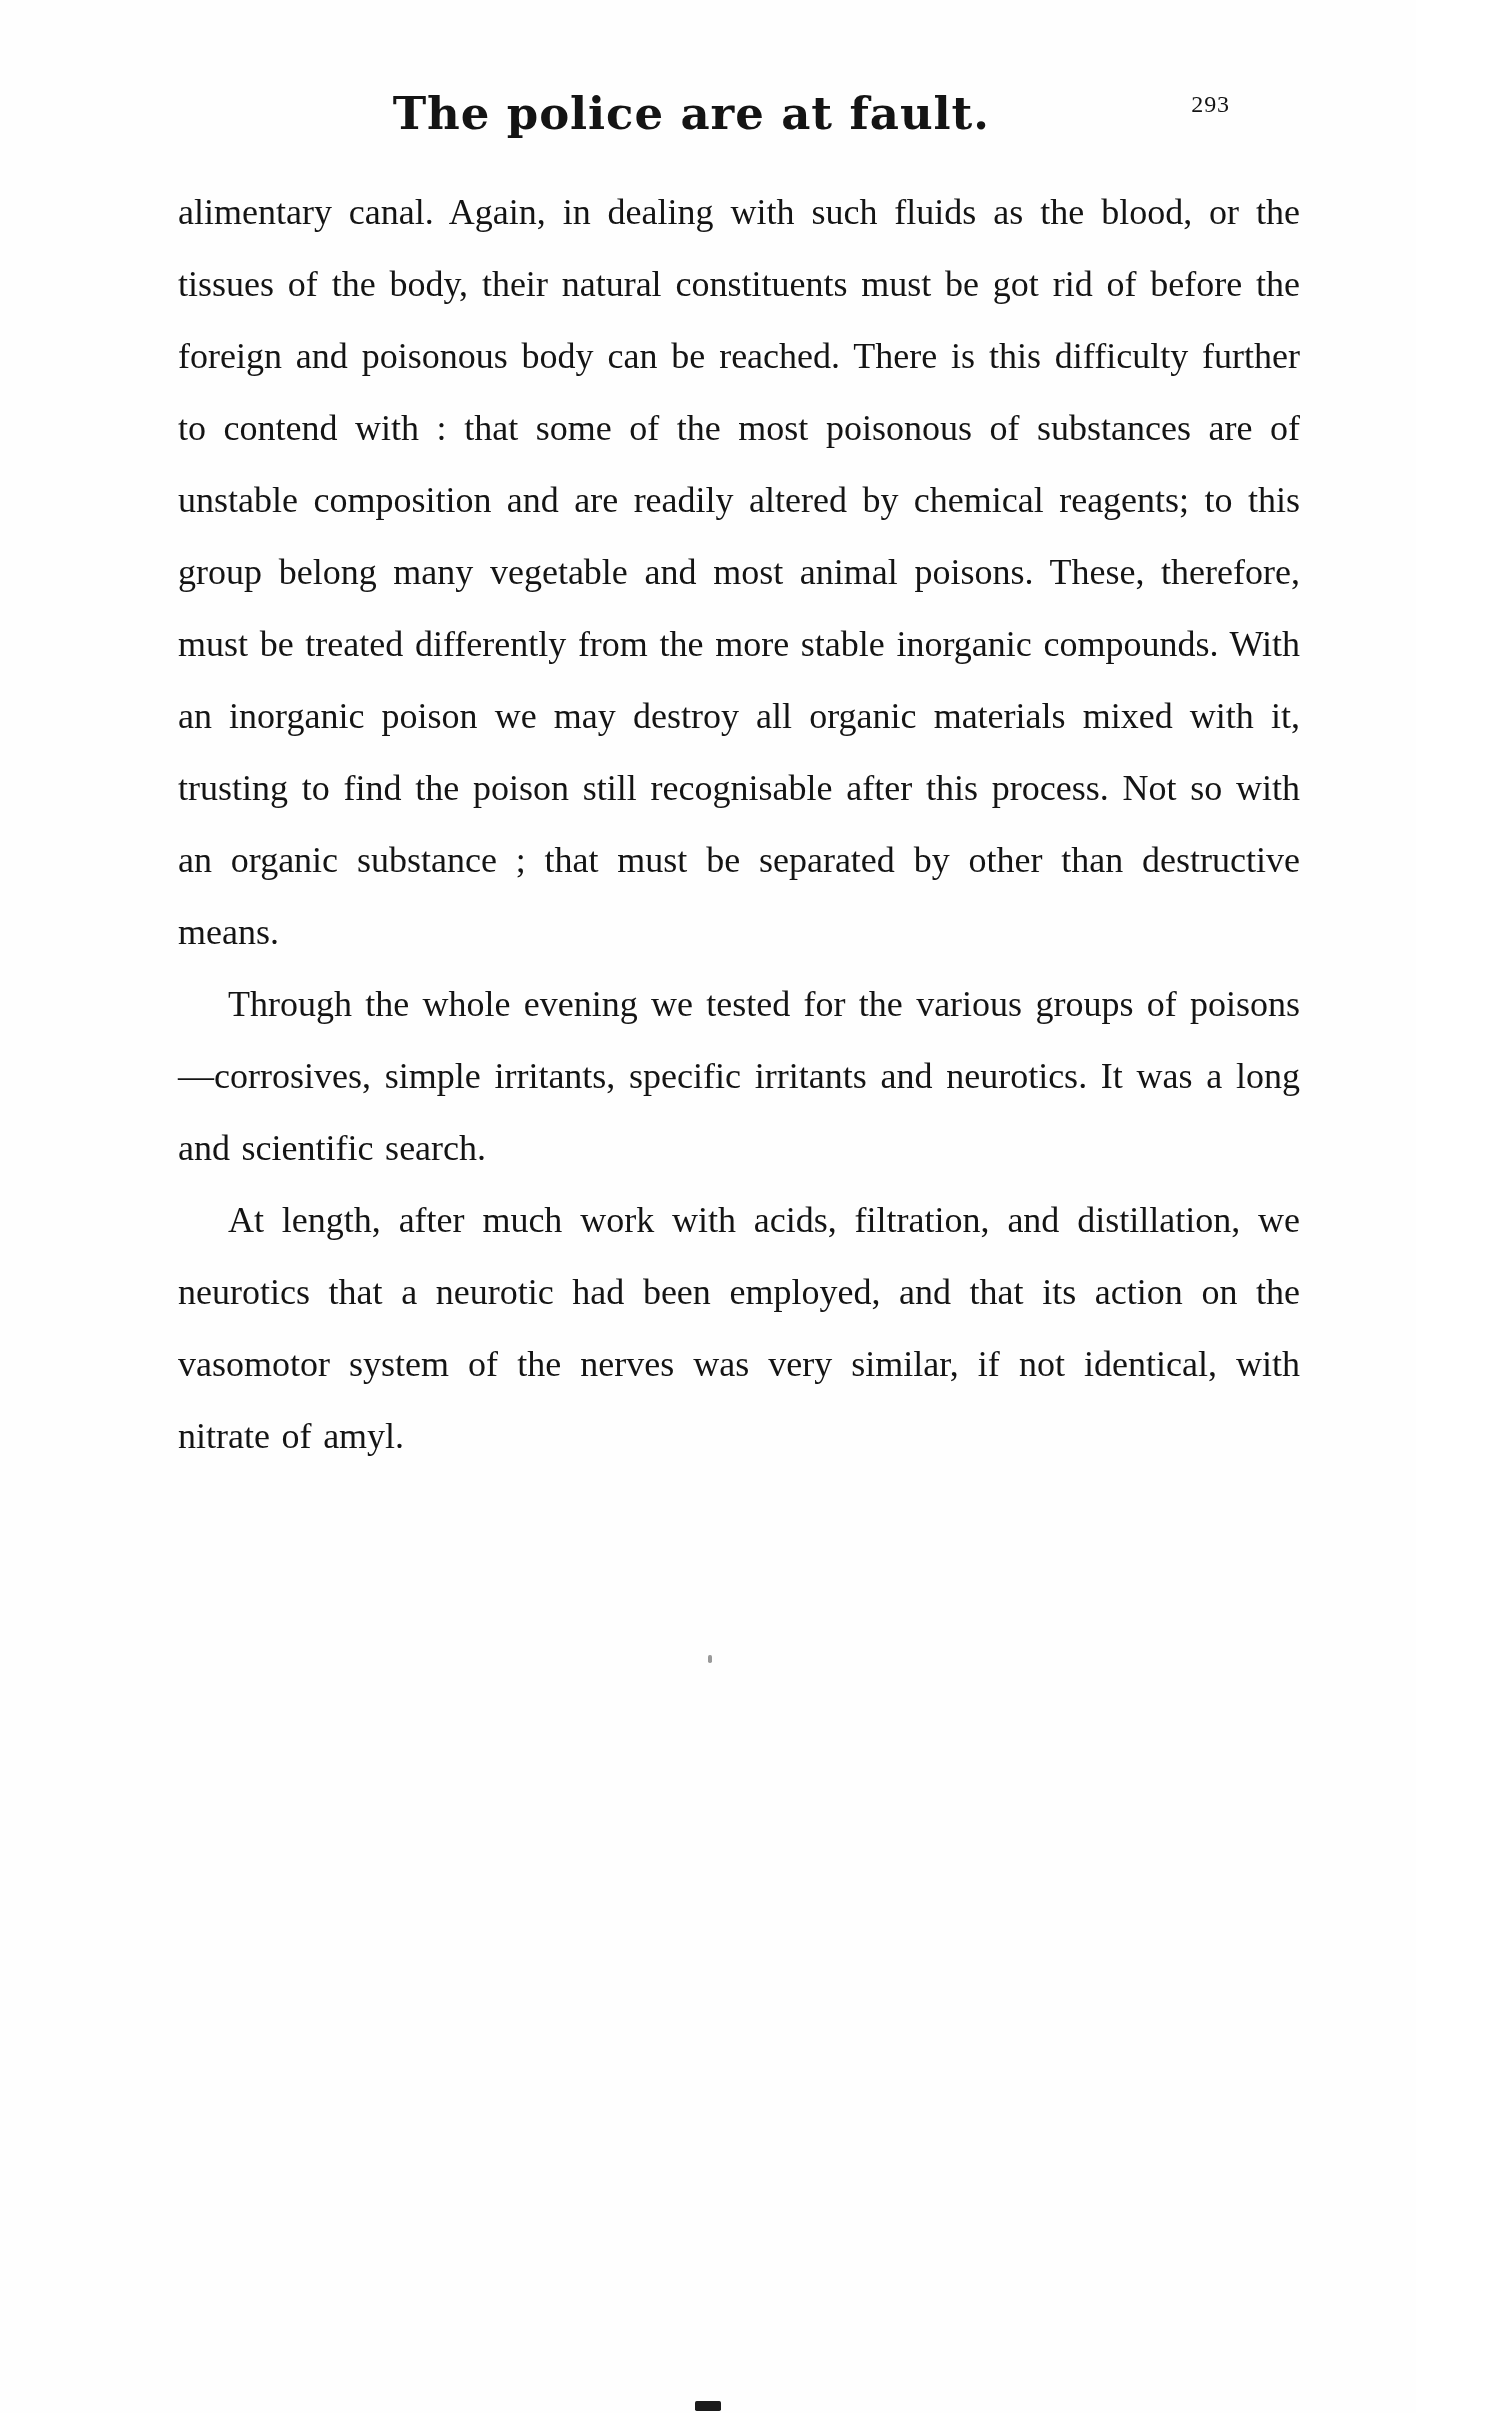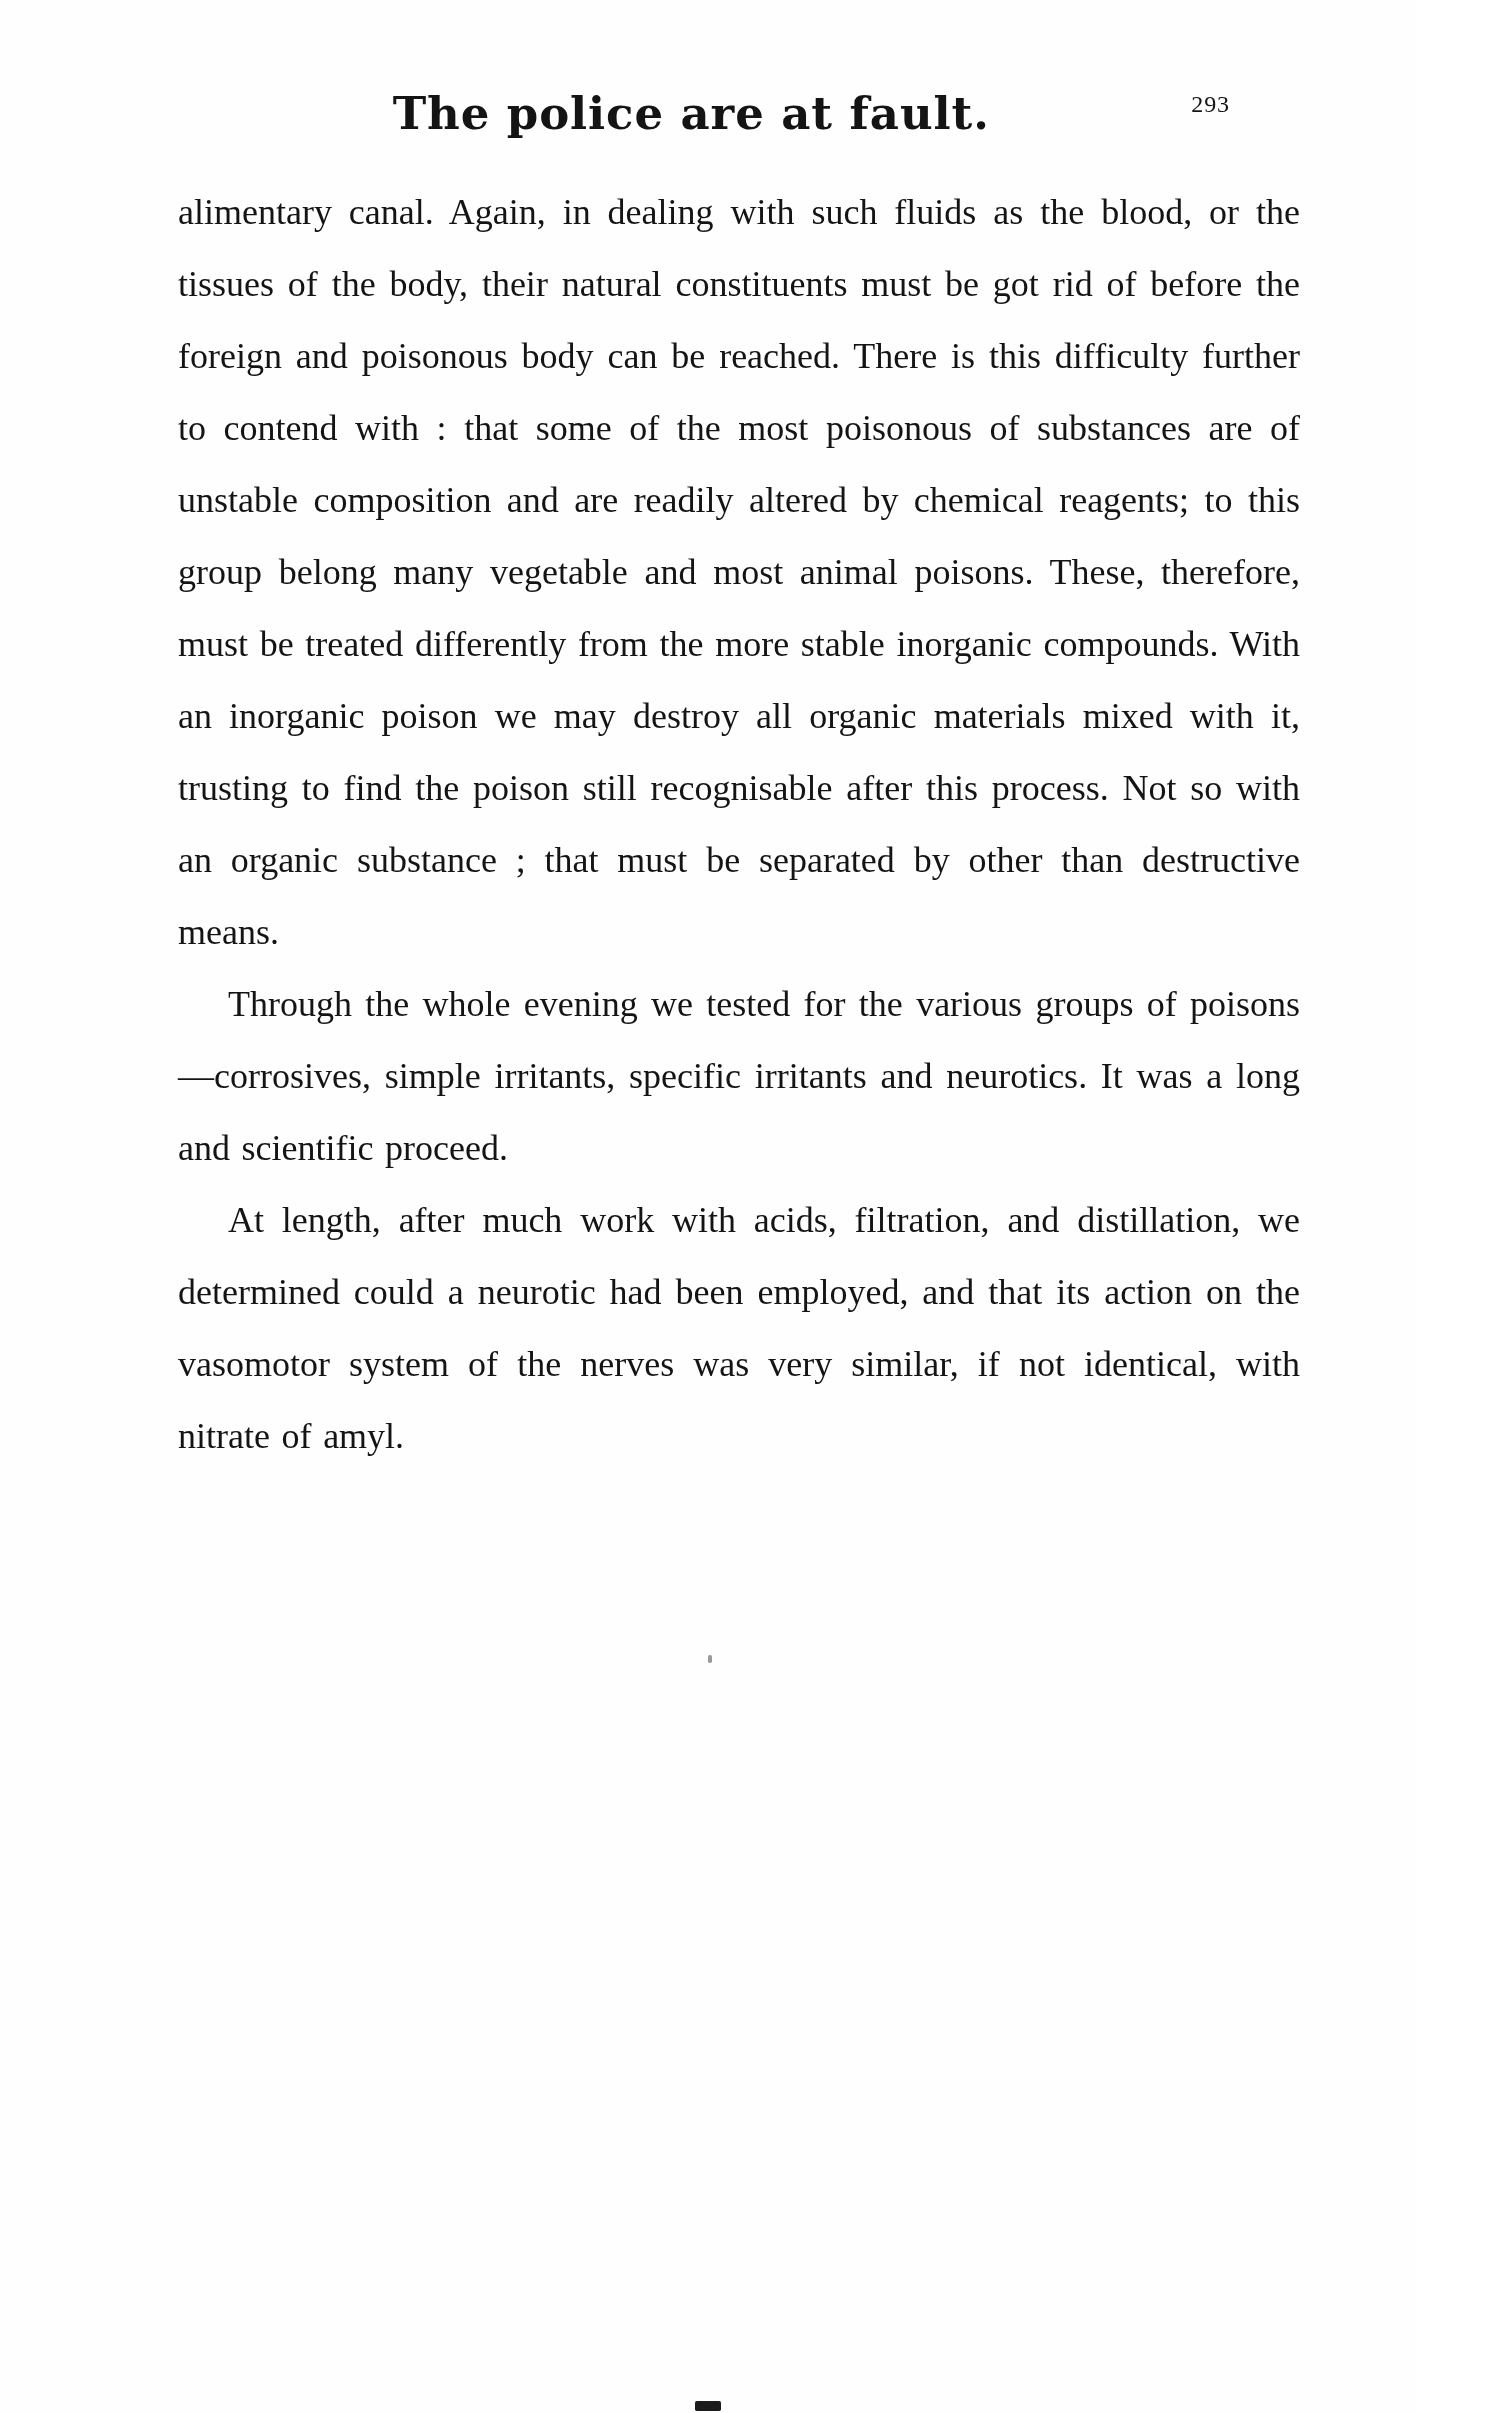--- a/index.html
+++ b/index.html
@@ -81,22 +81,22 @@
 <div class="scan-page">
   <div class="text-column">
 
     <div class="page-header">
       <span class="header-title">The police are at fault.</span>
       <span class="page-number">293</span>
     </div>
 
     <div class="body-text">
       <p>alimentary canal. Again, in dealing with such fluids as the blood, or the tissues of the body, their natural constituents must be got rid of before the foreign and poisonous body can be reached. There is this difficulty further to contend with : that some of the most poisonous of substances are of unstable composition and are readily altered by chemical reagents; to this group belong many vegetable and most animal poisons. These, therefore, must be treated differently from the more stable inorganic compounds. With an inorganic poison we may destroy all organic materials mixed with it, trusting to find the poison still recognisable after this process. Not so with an organic substance ; that must be separated by other than destructive means.</p>
-      <p class="indent">Through the whole evening we tested for the various groups of poisons—corrosives, simple irritants, specific irritants and neurotics. It was a long and scientific proceed.</p>
-      <p class="indent">At length, after much work with acids, filtration, and distillation, we determined could a neurotic had been employed, and that its action on the vasomotor system of the nerves was very similar, if not identical, with nitrate of amyl.</p>
+      <p class="indent">Through the whole evening we tested for the various groups of poisons—corrosives, simple irritants, specific irritants and neurotics. It was a long and scientific search.</p>
+      <p class="indent">At length, after much work with acids, filtration, and distillation, we neurotics that a neurotic had been employed, and that its action on the vasomotor system of the nerves was very similar, if not identical, with nitrate of amyl.</p>
     </div>
 
   </div>
 
   <span class="scan-speck"></span>
   <span class="scan-artifact-bottom"></span>
 </div>
 
 
 </body></html>

